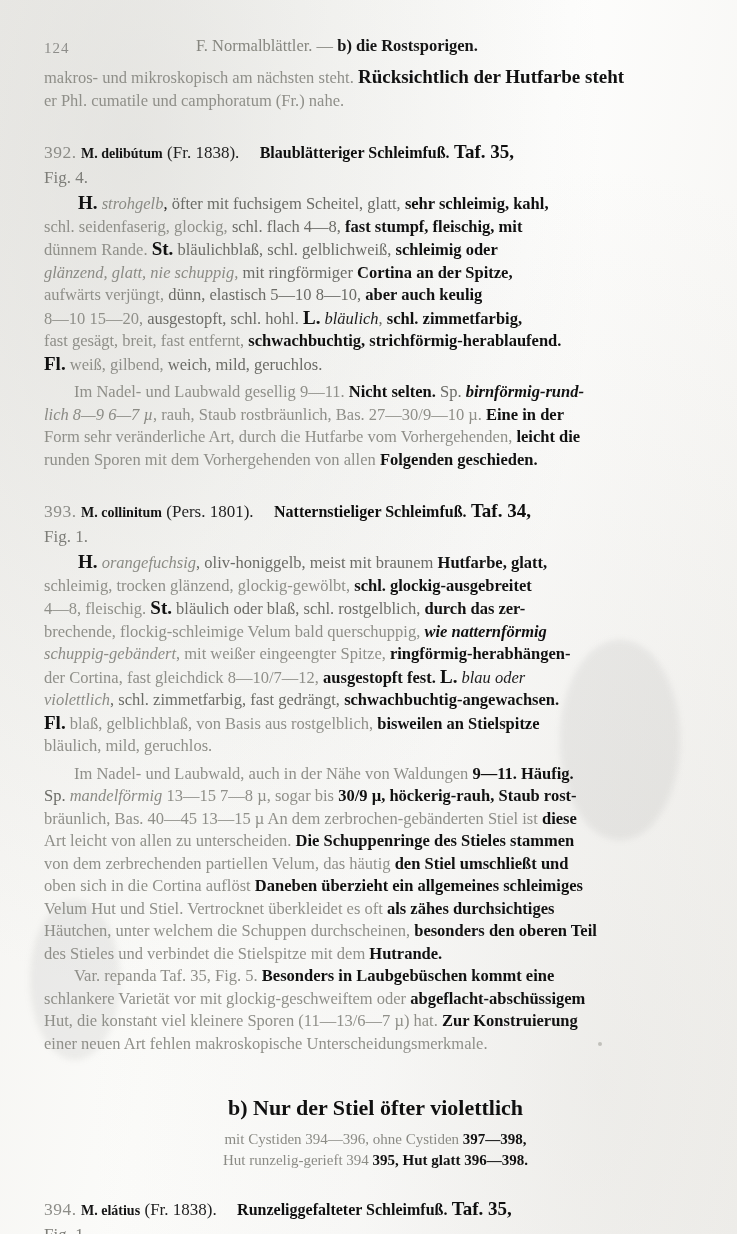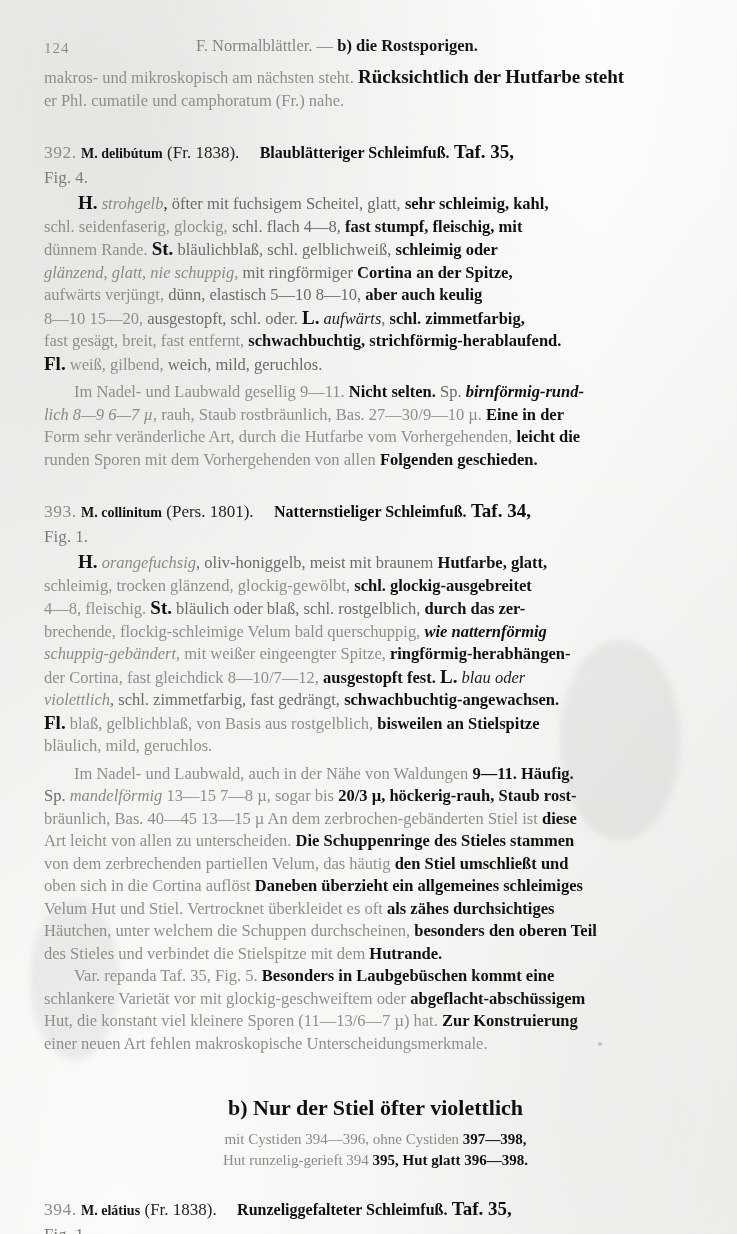--- a/index.html
+++ b/index.html
@@ -190,21 +190,21 @@
         <span class="entry-common">Blaublätteriger Schleimfuß.</span>
         <span class="entry-plate">Taf. 35,</span>
         <span class="entry-fig">Fig. 4.</span>
       </div>
       <div class="body-block">
         <p class="lead"><span class="b big">H.</span> <span class="ifaint">strohgelb</span>, <span class="mid">öfter mit fuchsigem Scheitel, glatt,</span> <span class="b">sehr schleimig, kahl,</span></p>
         <p><span class="faint">schl. seidenfaserig, glockig,</span> <span class="mid">schl. flach 4—8,</span> <span class="b">fast stumpf, fleischig, mit</span></p>
         <p><span class="faint">dünnem Rande.</span> <span class="b big">St.</span> <span class="mid">bläulichblaß, schl. gelblichweiß,</span> <span class="b">schleimig oder</span></p>
         <p><span class="ifaint">glänzend, glatt, nie schuppig,</span> <span class="mid">mit ringförmiger</span> <span class="b">Cortina an der Spitze,</span></p>
         <p><span class="faint">aufwärts verjüngt,</span> <span class="mid">dünn, elastisch 5—10 8—10,</span> <span class="b">aber auch keulig</span></p>
-        <p><span class="faint">8—10 15—20,</span> <span class="mid">ausgestopft, schl. oder.</span> <span class="b big">L.</span> <span class="i dark">aufwärts</span><span class="mid">,</span> <span class="b">schl. zimmetfarbig,</span></p>
+        <p><span class="faint">8—10 15—20,</span> <span class="mid">ausgestopft, schl. hohl.</span> <span class="b big">L.</span> <span class="i dark">bläulich</span><span class="mid">,</span> <span class="b">schl. zimmetfarbig,</span></p>
         <p><span class="faint">fast gesägt, breit, fast entfernt,</span> <span class="b">schwachbuchtig, strichförmig-herablaufend.</span></p>
         <p><span class="b big">Fl.</span> <span class="faint">weiß, gilbend,</span> <span class="mid">weich, mild, geruchlos.</span></p>
       </div>
       <div class="note">
         <p class="lead1"><span class="faint">Im Nadel- und Laubwald gesellig 9—11.</span> <span class="b">Nicht selten.</span> <span class="mid">Sp.</span> <span class="bi">birnförmig-rund-</span></p>
         <p><span class="ifaint">lich 8—9 6—7 µ</span><span class="faint">, rauh, Staub rostbräunlich, Bas. 27—30/9—10 µ.</span> <span class="b">Eine in der</span></p>
         <p><span class="faint">Form sehr veränderliche Art, durch die Hutfarbe vom Vorhergehenden,</span> <span class="b">leicht die</span></p>
         <p><span class="faint">runden Sporen mit dem Vorhergehenden von allen</span> <span class="b">Folgenden geschieden.</span></p>
       </div>
     </div>
@@ -224,21 +224,21 @@
         <p><span class="faint">4—8, fleischig.</span> <span class="b big">St.</span> <span class="mid">bläulich oder blaß, schl. rostgelblich,</span> <span class="b">durch das zer-</span></p>
         <p><span class="faint">brechende, flockig-schleimige Velum bald querschuppig,</span> <span class="bi">wie natternförmig</span></p>
         <p><span class="ifaint">schuppig-gebändert</span><span class="faint">, mit weißer eingeengter Spitze,</span> <span class="b">ringförmig-herabhängen-</span></p>
         <p><span class="faint">der Cortina, fast gleichdick 8—10/7—12,</span> <span class="b">ausgestopft fest.</span> <span class="b big">L.</span> <span class="i dark">blau oder</span></p>
         <p><span class="ifaint">violettlich</span><span class="mid">, schl. zimmetfarbig, fast gedrängt,</span> <span class="b">schwachbuchtig-angewachsen.</span></p>
         <p><span class="b big">Fl.</span> <span class="faint">blaß, gelblichblaß, von Basis aus rostgelblich,</span> <span class="b">bisweilen an Stielspitze</span></p>
         <p><span class="faint">bläulich, mild, geruchlos.</span></p>
       </div>
       <div class="note">
         <p class="lead1"><span class="faint">Im Nadel- und Laubwald, auch in der Nähe von Waldungen</span> <span class="b">9—11. Häufig.</span></p>
-        <p><span class="mid">Sp.</span> <span class="ifaint">mandelförmig</span> <span class="faint">13—15 7—8 µ, sogar bis</span> <span class="b">20/3 µ, höckerig-rauh, Staub rost-</span></p>
+        <p><span class="mid">Sp.</span> <span class="ifaint">mandelförmig</span> <span class="faint">13—15 7—8 µ, sogar bis</span> <span class="b">30/9 µ, höckerig-rauh, Staub rost-</span></p>
         <p><span class="faint">bräunlich, Bas. 40—45 13—15 µ</span>  <span class="faint">An dem zerbrochen-gebänderten Stiel ist</span> <span class="b">diese</span></p>
         <p><span class="faint">Art leicht von allen zu unterscheiden.</span>  <span class="b">Die Schuppenringe des Stieles stammen</span></p>
         <p><span class="faint">von dem zerbrechenden partiellen Velum, das häutig</span> <span class="b">den Stiel umschließt und</span></p>
         <p><span class="faint">oben sich in die Cortina auflöst</span>  <span class="b">Daneben überzieht ein allgemeines schleimiges</span></p>
         <p><span class="faint">Velum Hut und Stiel. Vertrocknet überkleidet es oft</span> <span class="b">als zähes durchsichtiges</span></p>
         <p><span class="faint">Häutchen, unter welchem die Schuppen durchscheinen,</span> <span class="b">besonders den oberen Teil</span></p>
         <p><span class="faint">des Stieles und verbindet die Stielspitze mit dem</span> <span class="b">Hutrande.</span></p>
         <p class="lead1"><span class="faint">Var. repanda Taf. 35, Fig. 5.</span> <span class="b">Besonders in Laubgebüschen kommt eine</span></p>
         <p><span class="faint">schlankere Varietät vor mit glockig-geschweiftem oder</span> <span class="b">abgeflacht-abschüssigem</span></p>
         <p><span class="faint">Hut, die konstant viel kleinere Sporen (11—13/6—7 µ) hat.</span> <span class="b">Zur Konstruierung</span></p>

